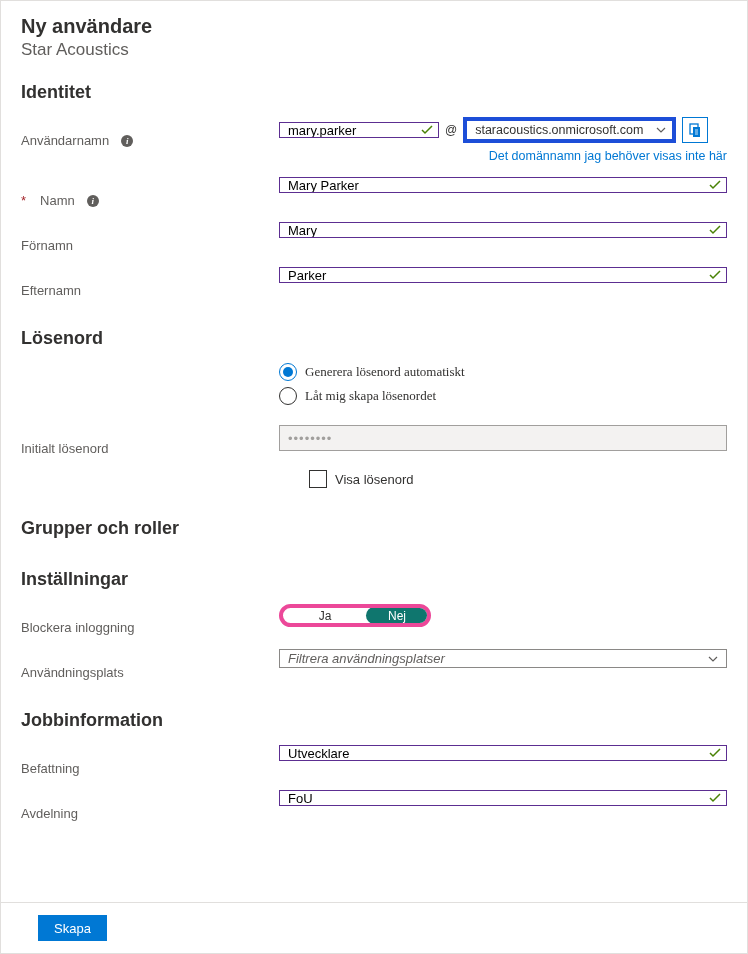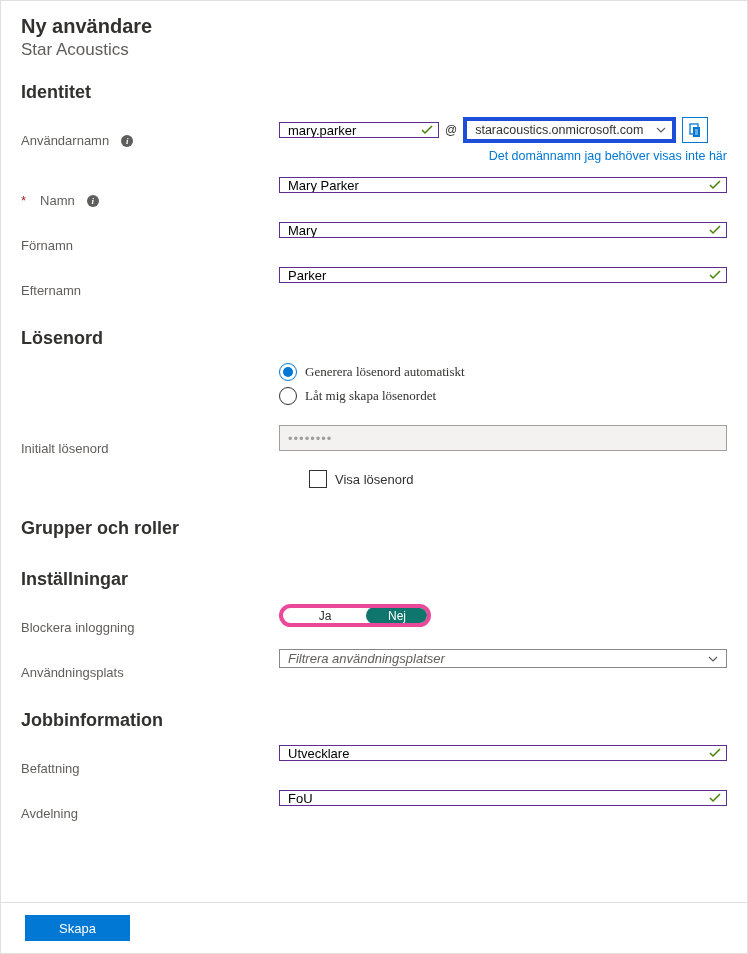--- a/index.html
+++ b/index.html
@@ -221,23 +221,24 @@
     left: 0;
     right: 0;
     border-top: 1px solid #e1dfdd;
     padding: 12px 24px;
   }
   .primary-btn {
     background: #0078d4;
     color: #fff;
     border: none;
     height: 26px;
-    padding: 0 34px;
+    padding: 0 16px;
     font-size: 13px;
     cursor: pointer;
+    margin-left: 13px;
   }
   svg { display: block; }
 </style>
 </head>
 <body>
 
 <div class="header">
   <h1>Ny användare</h1>
   <div class="sub">Star Acoustics</div>
 </div>

